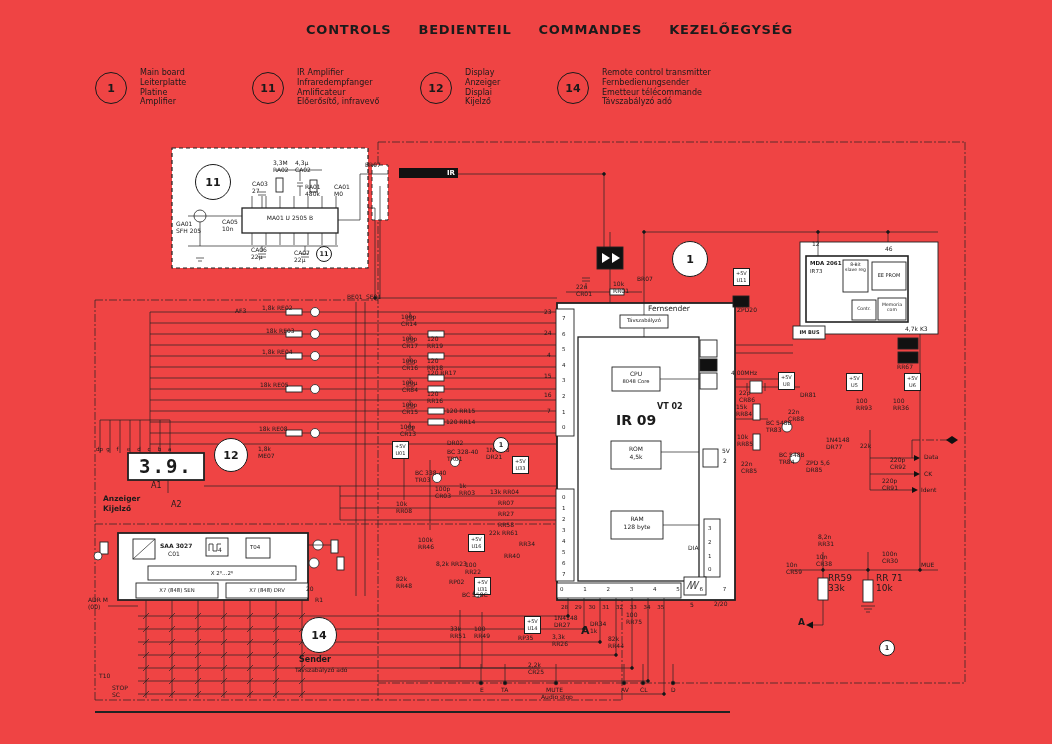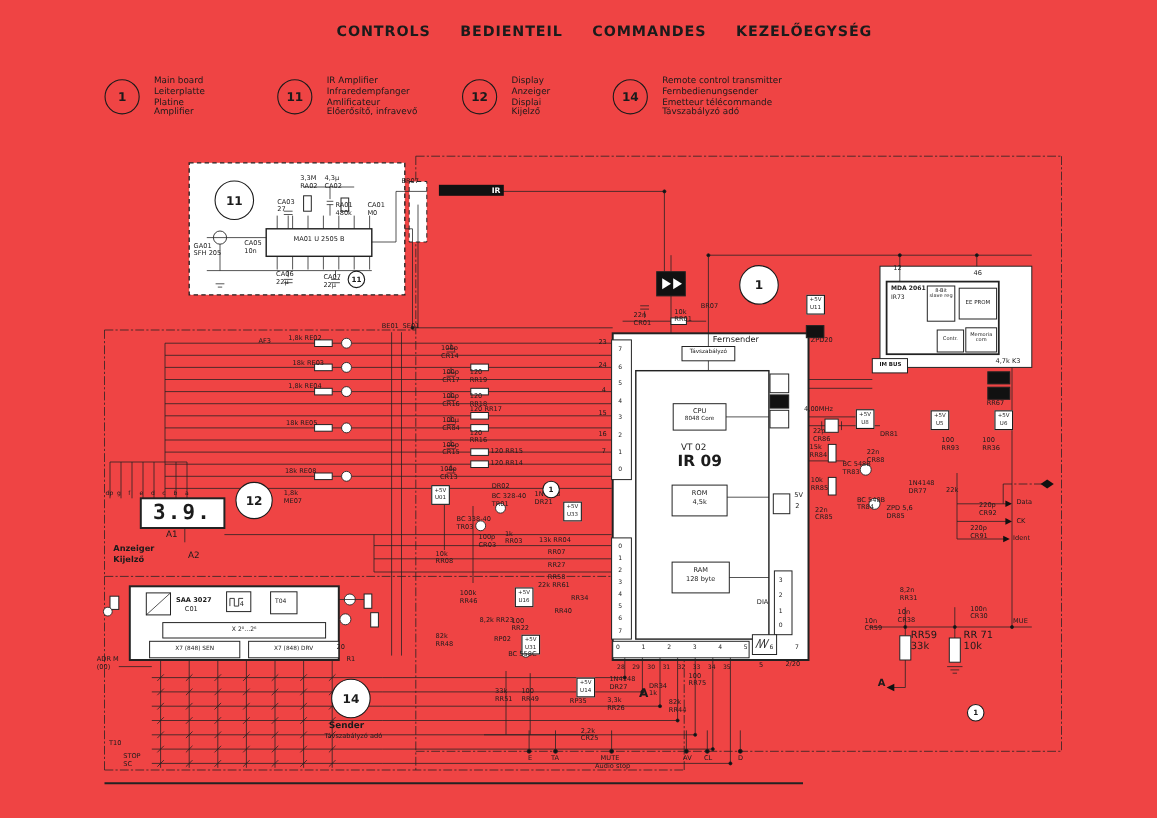--- a/index.html
+++ b/index.html
@@ -412,21 +412,21 @@
   <div class="blocktext seg7" style="left:139px;top:455px;">3.9.</div>
   <div class="blocktext" style="left:151px;top:481px;font-size:8px">A1</div>
   <div class="blocktext" style="left:171px;top:500px;font-size:8px">A2</div>
   <div class="blocktext" style="left:103px;top:494px;font-size:7.5px;font-weight:bold">Anzeiger</div>
   <div class="blocktext" style="left:103px;top:504px;font-size:7.5px;font-weight:bold">Kijelző</div>
 
   <div class="blocktext" style="left:648px;top:304px;font-size:7.5px">Fernsender</div>
   <div class="blocktext" style="left:620px;top:317px;width:48px;text-align:center;font-size:5.2px">Távszabályzó</div>
   <div class="blocktext" style="left:612px;top:370px;width:48px;text-align:center;font-size:6px">CPU</div>
   <div class="blocktext" style="left:612px;top:378px;width:48px;text-align:center;font-size:5.2px">8048 Core</div>
-  <div class="blocktext" style="left:619px;top:402px;font-size:8px;font-weight:normal">VT 02</div>
+  <div class="blocktext" style="left:657px;top:402px;font-size:8px;font-weight:bold">VT 02</div>
   <div class="blocktext" style="left:616px;top:412px;font-size:14px;font-weight:bold">IR 09</div>
   <div class="blocktext" style="left:611px;top:445px;width:50px;text-align:center;font-size:6px">ROM</div>
   <div class="blocktext" style="left:611px;top:453px;width:50px;text-align:center;font-size:6px">4,5k</div>
   <div class="blocktext" style="left:611px;top:515px;width:52px;text-align:center;font-size:6px">RAM</div>
   <div class="blocktext" style="left:611px;top:523px;width:52px;text-align:center;font-size:6px">128 byte</div>
   <div class="blocktext" style="left:688px;top:544px;font-size:6px">DIA</div>
   <div class="blocktext" style="left:560px;top:586px;font-size:5.5px;letter-spacing:9px;white-space:nowrap">0 1 2 3 4 5 6 7</div>
   <div class="blocktext" style="left:561px;top:604px;font-size:5.5px;word-spacing:5px;white-space:nowrap">28 29 30 31 32 33 34 35</div>
 
   <div class="blocktext" style="left:810px;top:260px;font-size:5.5px;font-weight:bold">MDA 2061</div>

